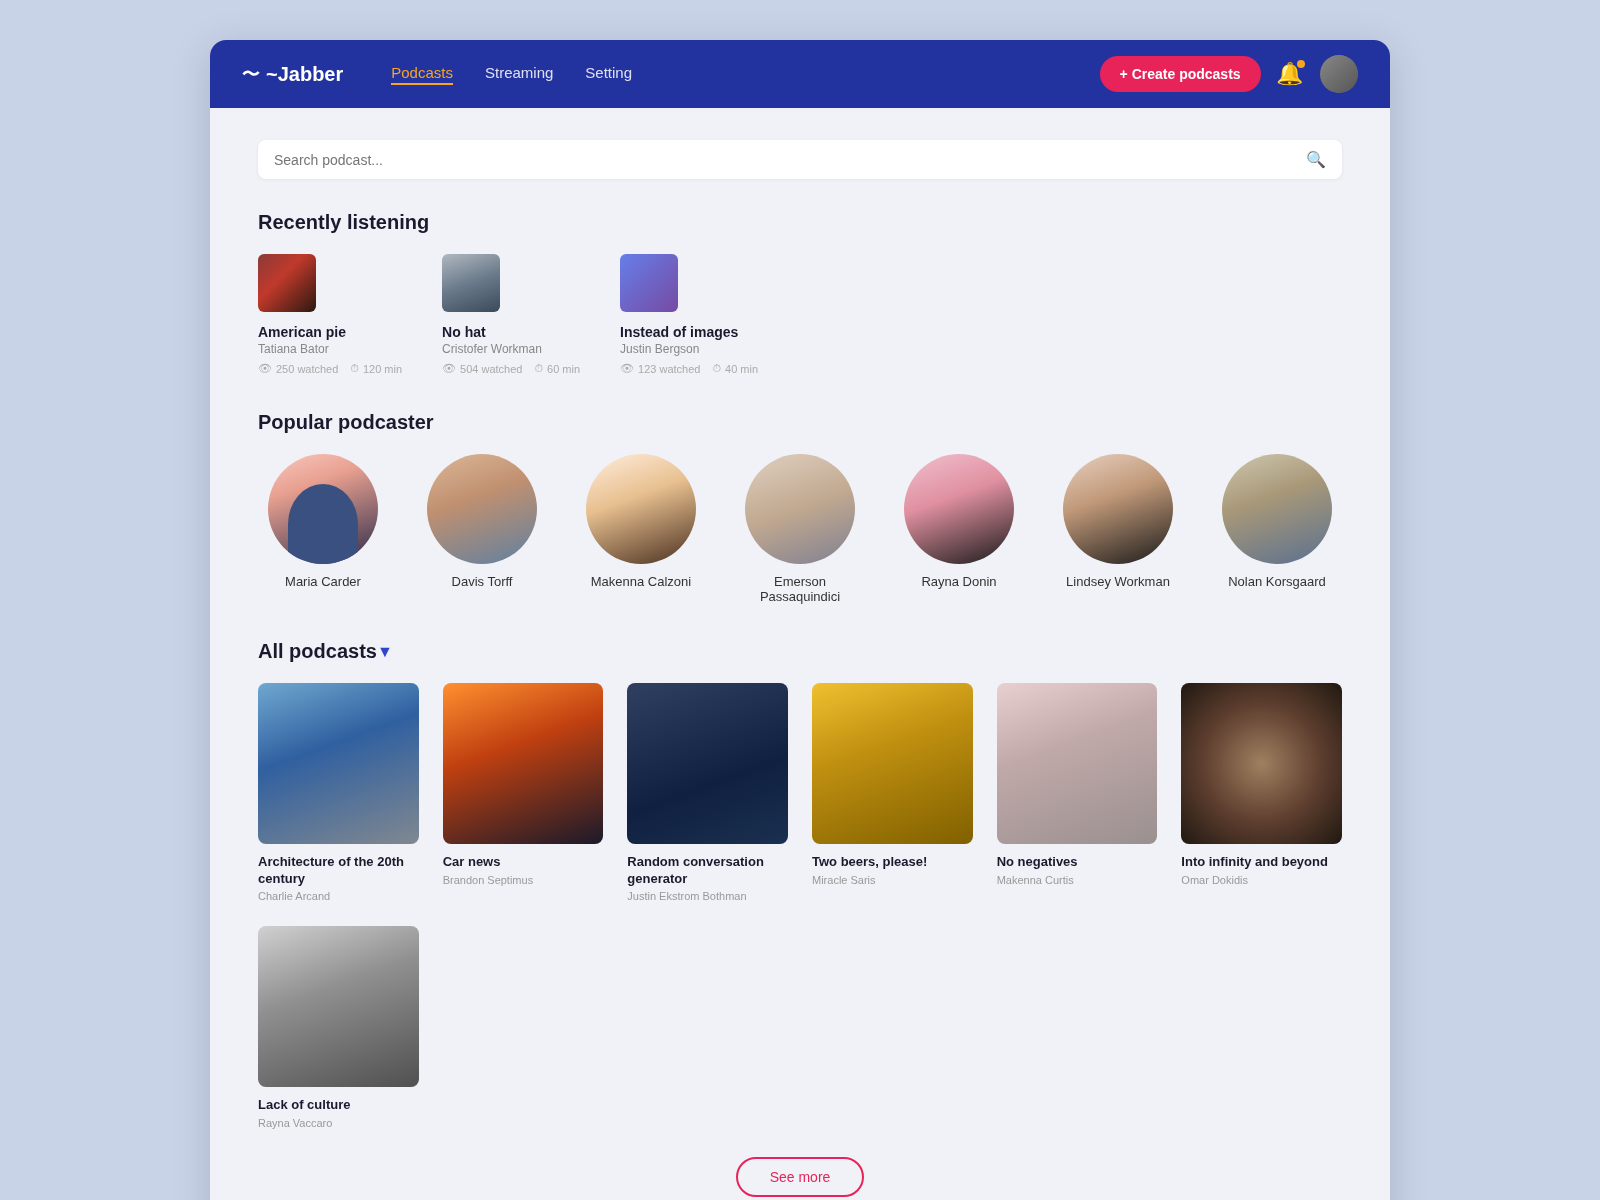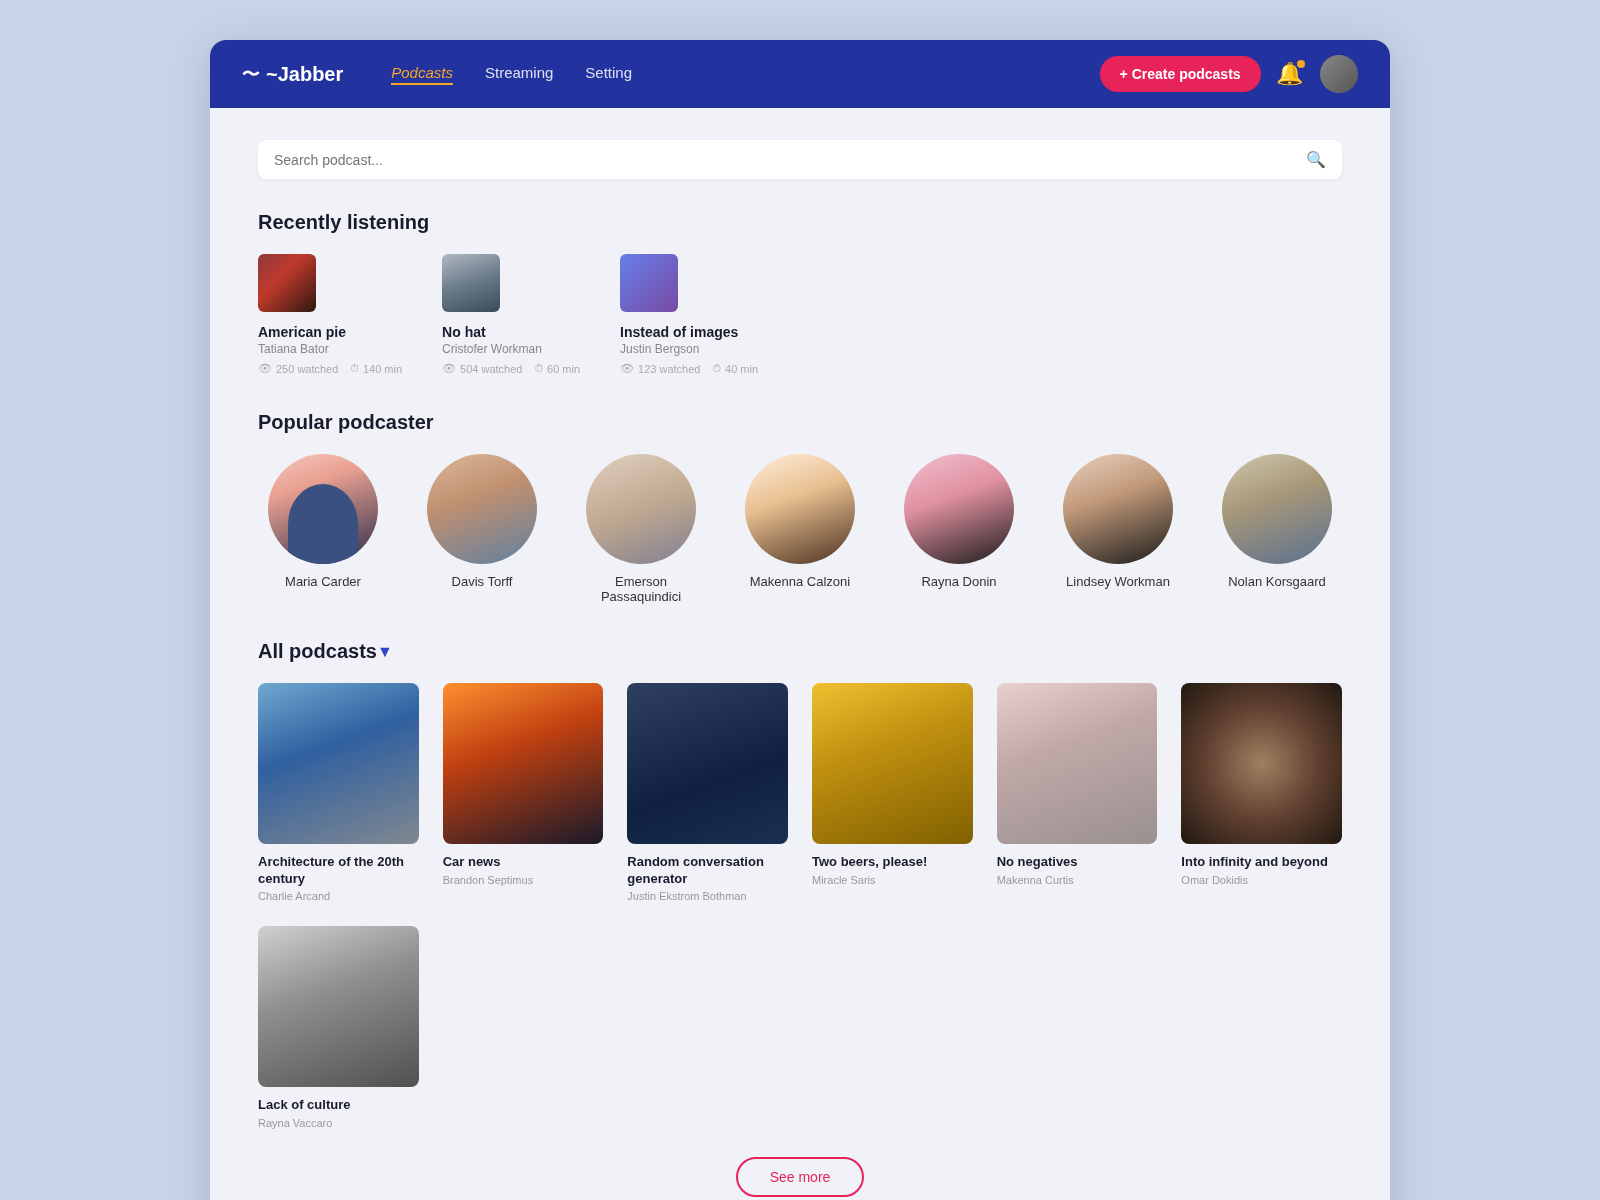--- a/index.html
+++ b/index.html
@@ -50,21 +50,20 @@
       color: white;
       font-size: 15px;
       cursor: pointer;
       opacity: 0.85;
       padding-bottom: 2px;
     }
     .nav-link.active {
       color: #f5a623;
       border-bottom: 2px solid #f5a623;
       opacity: 1;
-      font-style: italic;
     }
     .navbar-right {
       display: flex;
       align-items: center;
       gap: 16px;
       margin-left: auto;
     }
     .create-btn {
       background: #e8235a;
       color: white;
@@ -385,21 +384,21 @@
           <div class="recent-info">
             <div class="recent-podcast-title">American pie</div>
             <div class="recent-author">Tatiana Bator</div>
             <div class="recent-meta">
               <span class="meta-item">
                 <span class="meta-icon">👁</span>
                 <span>250 watched</span>
               </span>
               <span class="meta-item">
                 <span class="meta-icon">⏱</span>
-                <span>140 min</span>
+                <span>120 min</span>
               </span>
             </div>
           </div>
         </div>
 
         <div class="recent-item">
           <div class="recent-thumb thumb-no-hat"></div>
           <div class="recent-info">
             <div class="recent-podcast-title">No hat</div>
             <div class="recent-author">Cristofer Workman</div>
@@ -445,27 +444,27 @@
           <div class="podcaster-avatar av-maria"></div>
           <span class="podcaster-name">Maria Carder</span>
         </div>
 
         <div class="podcaster-item">
           <div class="podcaster-avatar av-davis"></div>
           <span class="podcaster-name">Davis Torff</span>
         </div>
 
         <div class="podcaster-item">
+          <div class="podcaster-avatar av-makenna"></div>
+          <span class="podcaster-name">Makenna Calzoni</span>
+        </div>
+
+        <div class="podcaster-item">
           <div class="podcaster-avatar av-emerson"></div>
           <span class="podcaster-name">Emerson Passaquindici</span>
-        </div>
-
-        <div class="podcaster-item">
-          <div class="podcaster-avatar av-makenna"></div>
-          <span class="podcaster-name">Makenna Calzoni</span>
         </div>
 
         <div class="podcaster-item">
           <div class="podcaster-avatar av-rayna"></div>
           <span class="podcaster-name">Rayna Donin</span>
         </div>
 
         <div class="podcaster-item">
           <div class="podcaster-avatar av-lindsey"></div>
           <span class="podcaster-name">Lindsey Workman</span>

